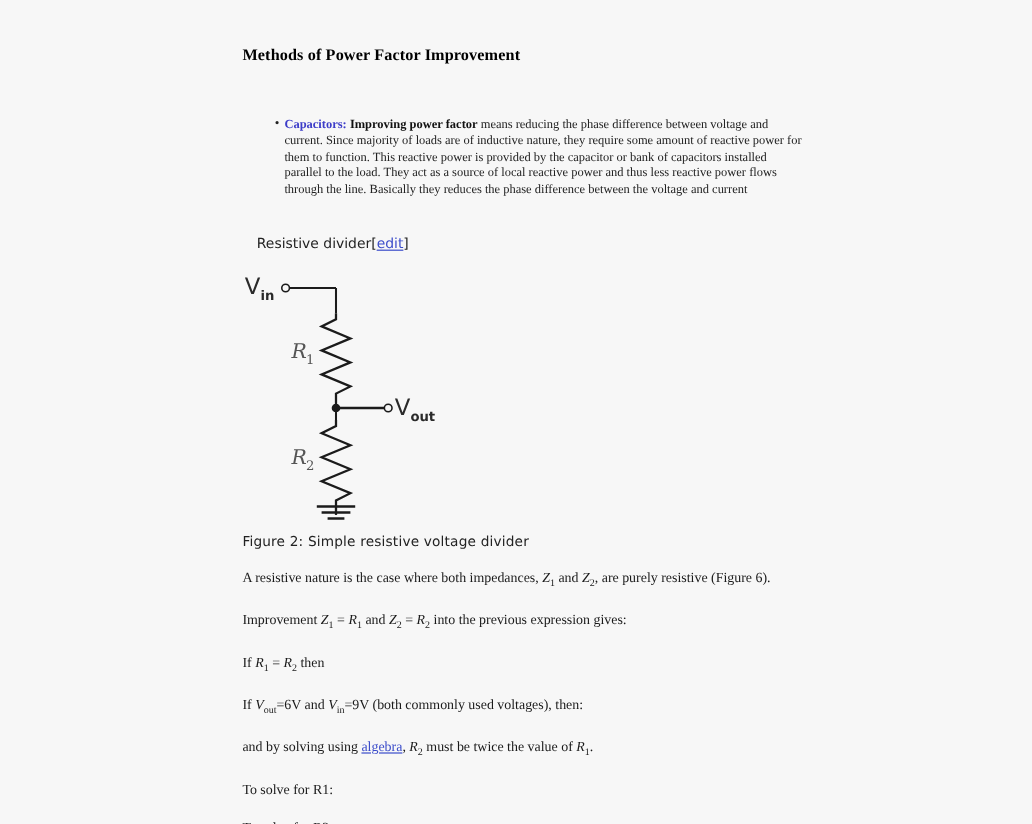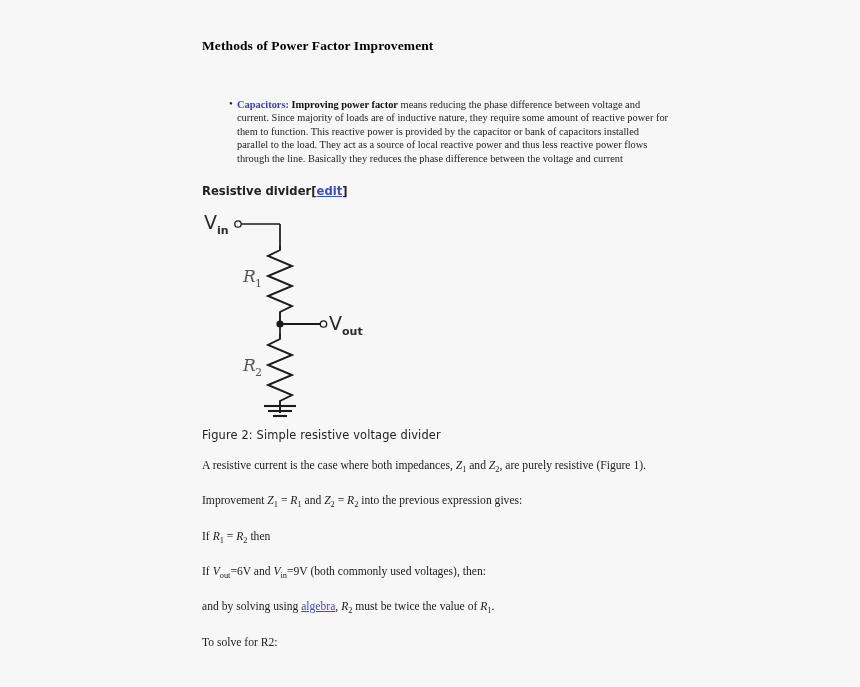--- a/index.html
+++ b/index.html
@@ -66,23 +66,23 @@
   .term-bold {
     font-weight: bold;
     color: #111;
   }
 
   
   .section-heading {
     font-family: "DejaVu Sans", sans-serif;
     font-size: 11.6px;
     color: #222;
-    margin: 0;
+    margin: 12px;
     padding-top: 19px;
-    font-weight: bold;
+    font-weight: normal;
   }
   .edit-link {
     color: #3b4cca;
     text-decoration: underline;
   }
 
   
   .figure-wrap {
     position: relative;
     margin-top: 8px;
@@ -170,27 +170,28 @@
 
         <line x1="78" y1="207" x2="78" y2="200" stroke="#1b1b1b" stroke-width="1.7"></line>
         <line x1="62" y1="200" x2="94" y2="200" stroke="#1b1b1b" stroke-width="2.1"></line>
         <line x1="66" y1="205" x2="90" y2="205" stroke="#1b1b1b" stroke-width="2.1"></line>
         <line x1="71" y1="210" x2="85" y2="210" stroke="#1b1b1b" stroke-width="2.1"></line>
       </svg>
     </div>
 
     <p class="figure-caption">Figure 2: Simple resistive voltage divider</p>
 
-    <p class="body-para"><span>A resistive current is the case where both impedances, </span><span class="mvar"><span>Z</span><sub>1</sub></span><span> and </span><span class="mvar"><span>Z</span><sub>2</sub></span><span>, are purely resistive (Figure 1).</span></p>
+    <p class="body-para"><span>A resistive nature is the case where both impedances, </span><span class="mvar"><span>Z</span><sub>1</sub></span><span> and </span><span class="mvar"><span>Z</span><sub>2</sub></span><span>, are purely resistive (Figure 6).</span></p>
 
     <p class="body-para"><span>Improvement </span><span class="mvar"><span>Z</span><sub>1</sub></span><span> = </span><span class="mvar"><span>R</span><sub>1</sub></span><span> and </span><span class="mvar"><span>Z</span><sub>2</sub></span><span> = </span><span class="mvar"><span>R</span><sub>2</sub></span><span> into the previous expression gives:</span></p>
 
     <p class="body-para"><span>If </span><span class="mvar"><span>R</span><sub>1</sub></span><span> = </span><span class="mvar"><span>R</span><sub>2</sub></span><span> then</span></p>
 
     <p class="body-para"><span>If </span><span class="mvar"><span>V</span><sub>out</sub></span><span>=6V and </span><span class="mvar"><span>V</span><sub>in</sub></span><span>=9V (both commonly used voltages), then:</span></p>
 
     <p class="body-para"><span>and by solving using </span><a class="inline-link" href="#">algebra</a><span>, </span><span class="mvar"><span>R</span><sub>2</sub></span><span> must be twice the value of </span><span class="mvar"><span>R</span><sub>1</sub></span><span>.</span></p>
 
+    <p class="body-para">To solve for R1:</p>
 
     <p class="body-para">To solve for R2:</p>
 
   </div>
 </div>
 
 </body></html>

